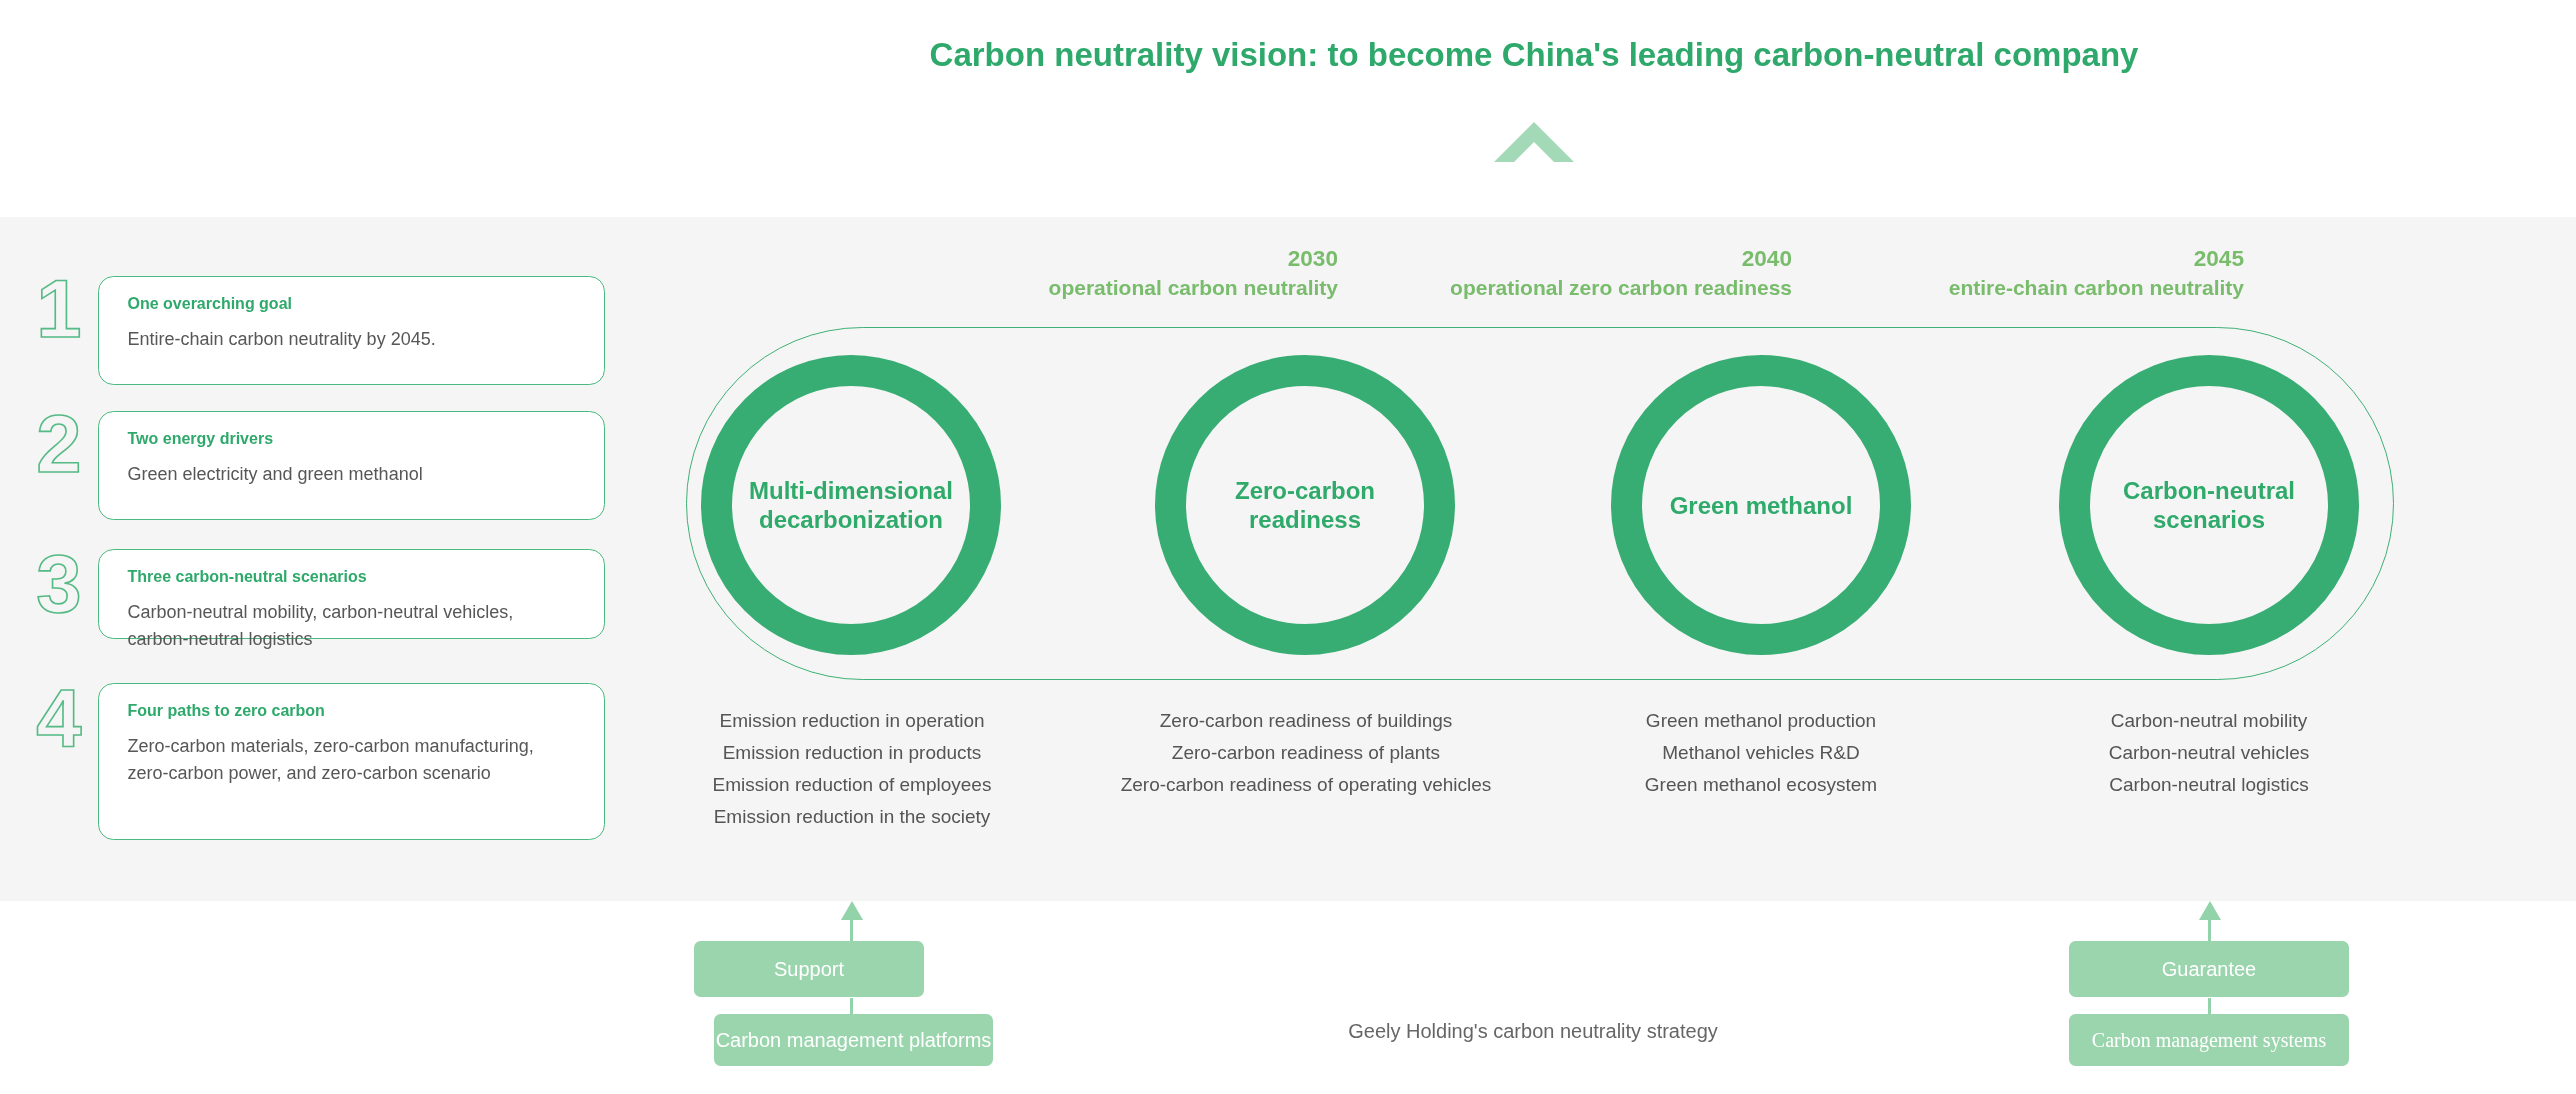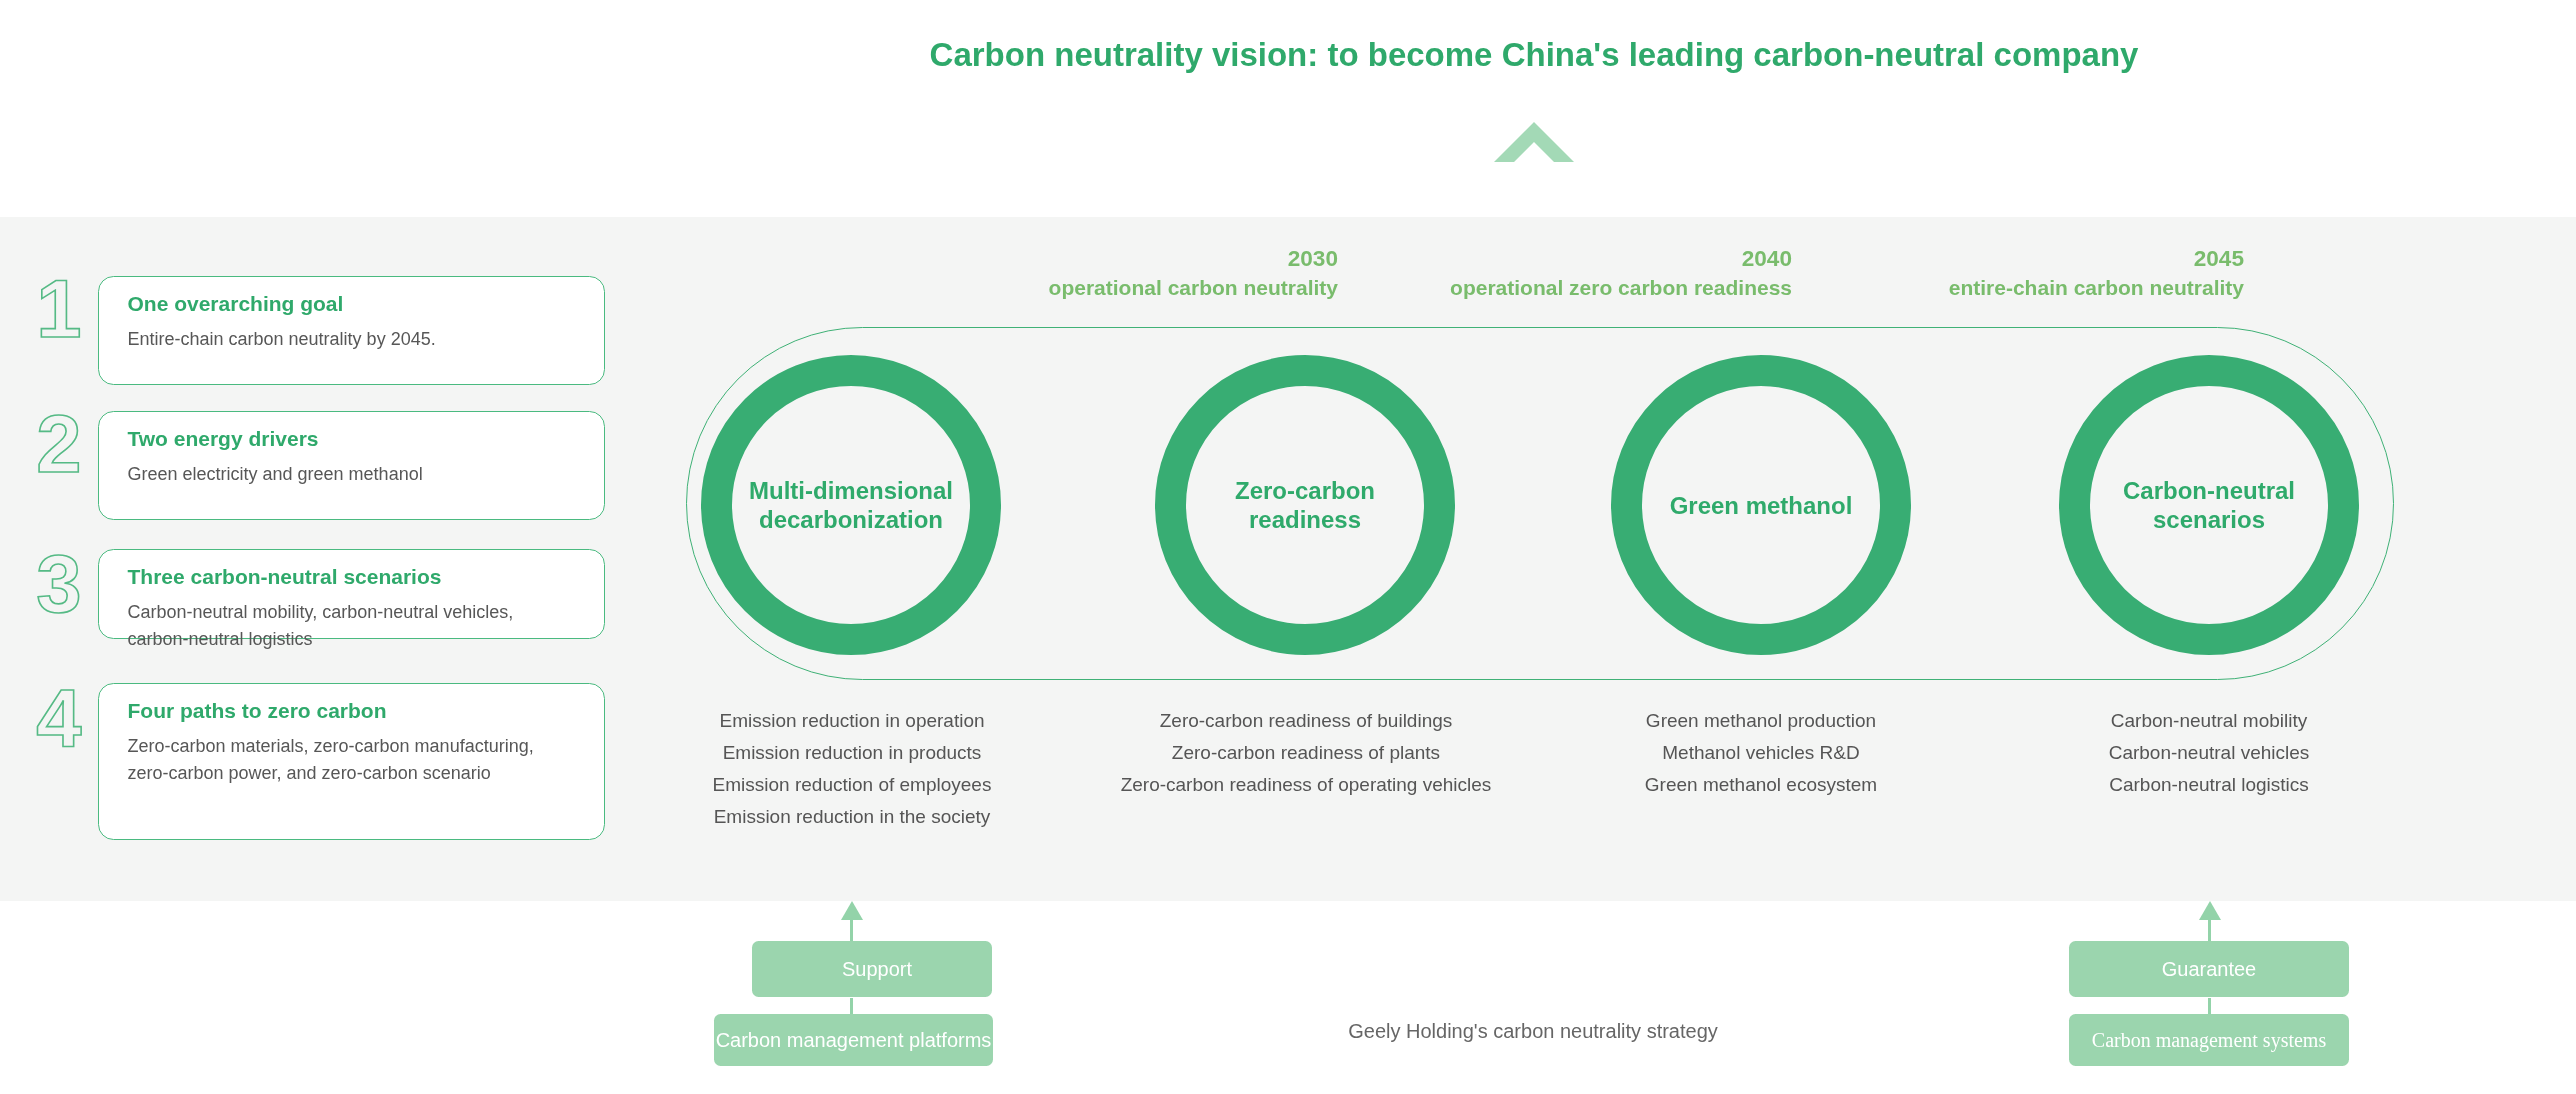--- a/index.html
+++ b/index.html
@@ -14,21 +14,21 @@
 
   
   .num{position:absolute;left:31px;width:97px;height:91px;}
   .num text{font-size:126px;font-weight:700;fill:none;stroke:#55ba85;stroke-width:2.5px;
             font-family:"Liberation Sans",sans-serif;}
   .num1{top:274px}.num2{top:409px}.num3{top:549px}.num4{top:683px}
   .card{position:absolute;left:98px;width:507px;background:#ffffff;border:1.3px solid #4aba80;
         border-radius:15.5px;box-sizing:border-box;padding:15.5px 28.5px 0;}
   .card1{top:276px;height:109px}.card2{top:411px;height:109px}
   .card3{top:549px;height:90px}.card4{top:683px;height:157px}
-  .card-heading{font-size:21px;font-weight:600;color:#2fa96b;line-height:22px;margin:0 0 11.6px 0;}
+  .card-heading{font-size:16px;font-weight:600;color:#2fa96b;line-height:22px;margin:0 0 11.6px 0;}
   .card-body{font-size:18px;color:#575757;line-height:27px;}
 
   
   .milestone{position:absolute;top:246px;width:518px;text-align:right;color:#79bc6c;font-weight:700;}
   .m1{left:820px}.m2{left:1274px}.m3{left:1726px}
   .year{font-size:22.6px;line-height:26px;}
   .milestone-label{font-size:21px;line-height:31px;}
 
   
   .stadium{position:absolute;left:686px;top:327px;width:1708px;height:353px;box-sizing:border-box;
@@ -46,21 +46,21 @@
 
   
   .up-arrow{position:absolute;width:23px;display:flex;flex-direction:column;align-items:center;}
   .a-left{left:840px;top:901px}.a-right{left:2198px;top:901px}
   .arrow-head{width:0;height:0;border-left:11.6px solid transparent;border-right:11.6px solid transparent;
               border-bottom:19.4px solid #93d3a9;}
   .arrow-stem{width:3.2px;height:21.3px;background:#93d3a9;}
   .chain-box{position:absolute;background:#9bd5ae;border-radius:6.5px;color:#ffffff;
              display:flex;align-items:center;justify-content:center;text-align:center;
              font-size:20px;line-height:24.6px;}
-  .support-box{left:752px;top:941px;width:230px;height:56px;padding-left:10px;}
+  .support-box{left:694px;top:941px;width:230px;height:56px;}
   .platforms-box{left:714px;top:1014px;width:279px;height:52px;}
   .guarantee-box{left:2069px;top:941px;width:280px;height:56px;}
   .systems-box{left:2069px;top:1014px;width:280px;height:52px;font-family:Liberation Serif, serif;}
   .connector{position:absolute;width:3.2px;height:17px;background:#93d3a9;}
   .conn-left{left:850px;top:998px}.conn-right{left:2208px;top:998px}
 
   .caption{position:absolute;left:1533px;top:1020px;transform:translateX(-50%);
            font-size:20px;color:#666666;white-space:nowrap;}
 </style>
 </head>

